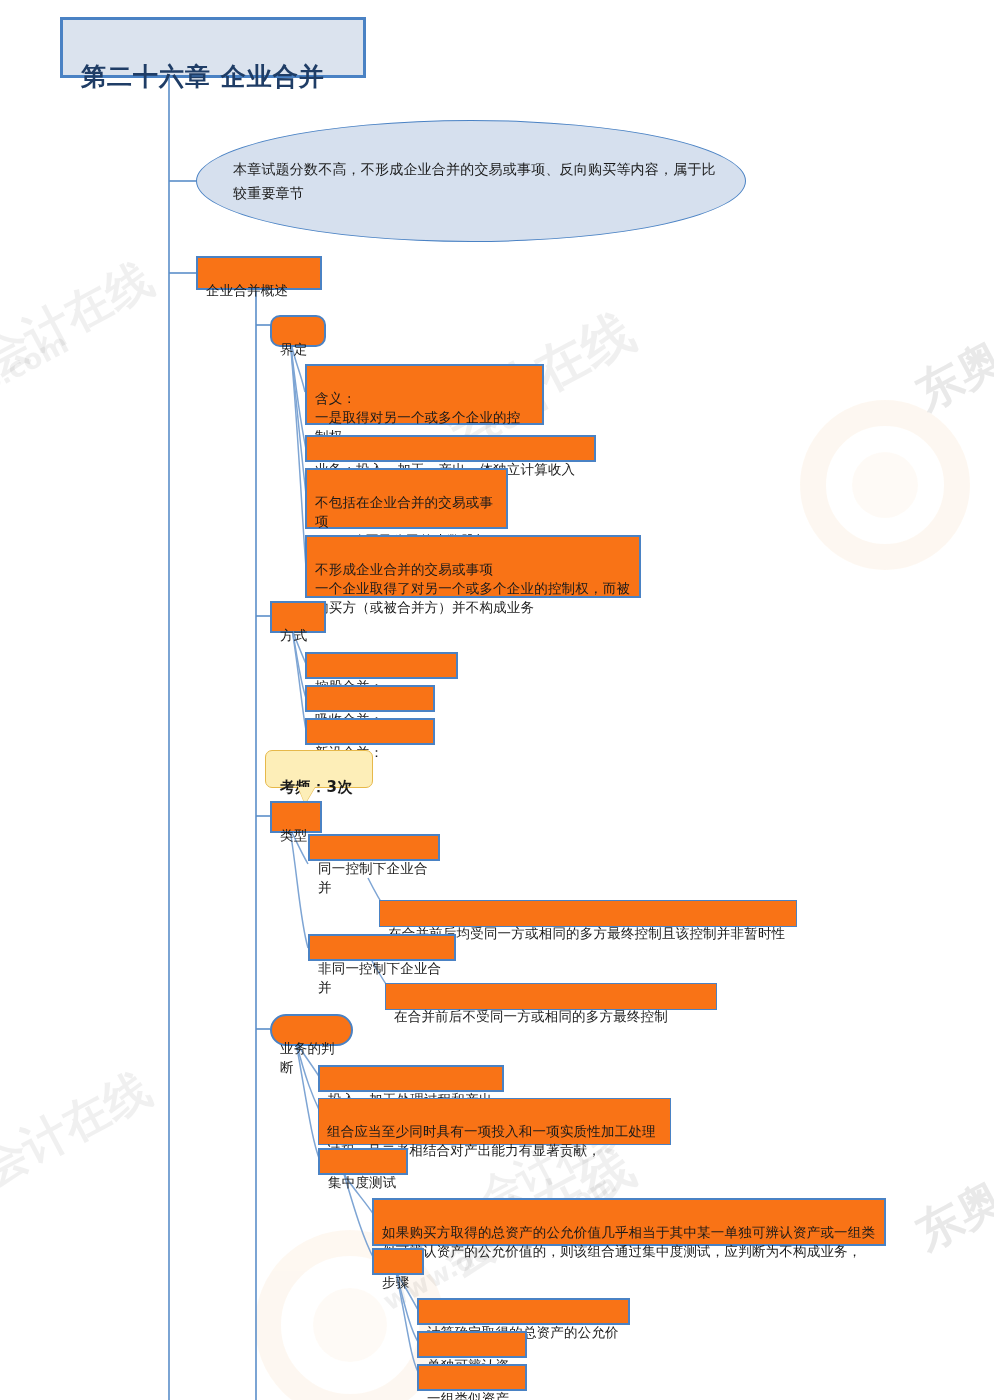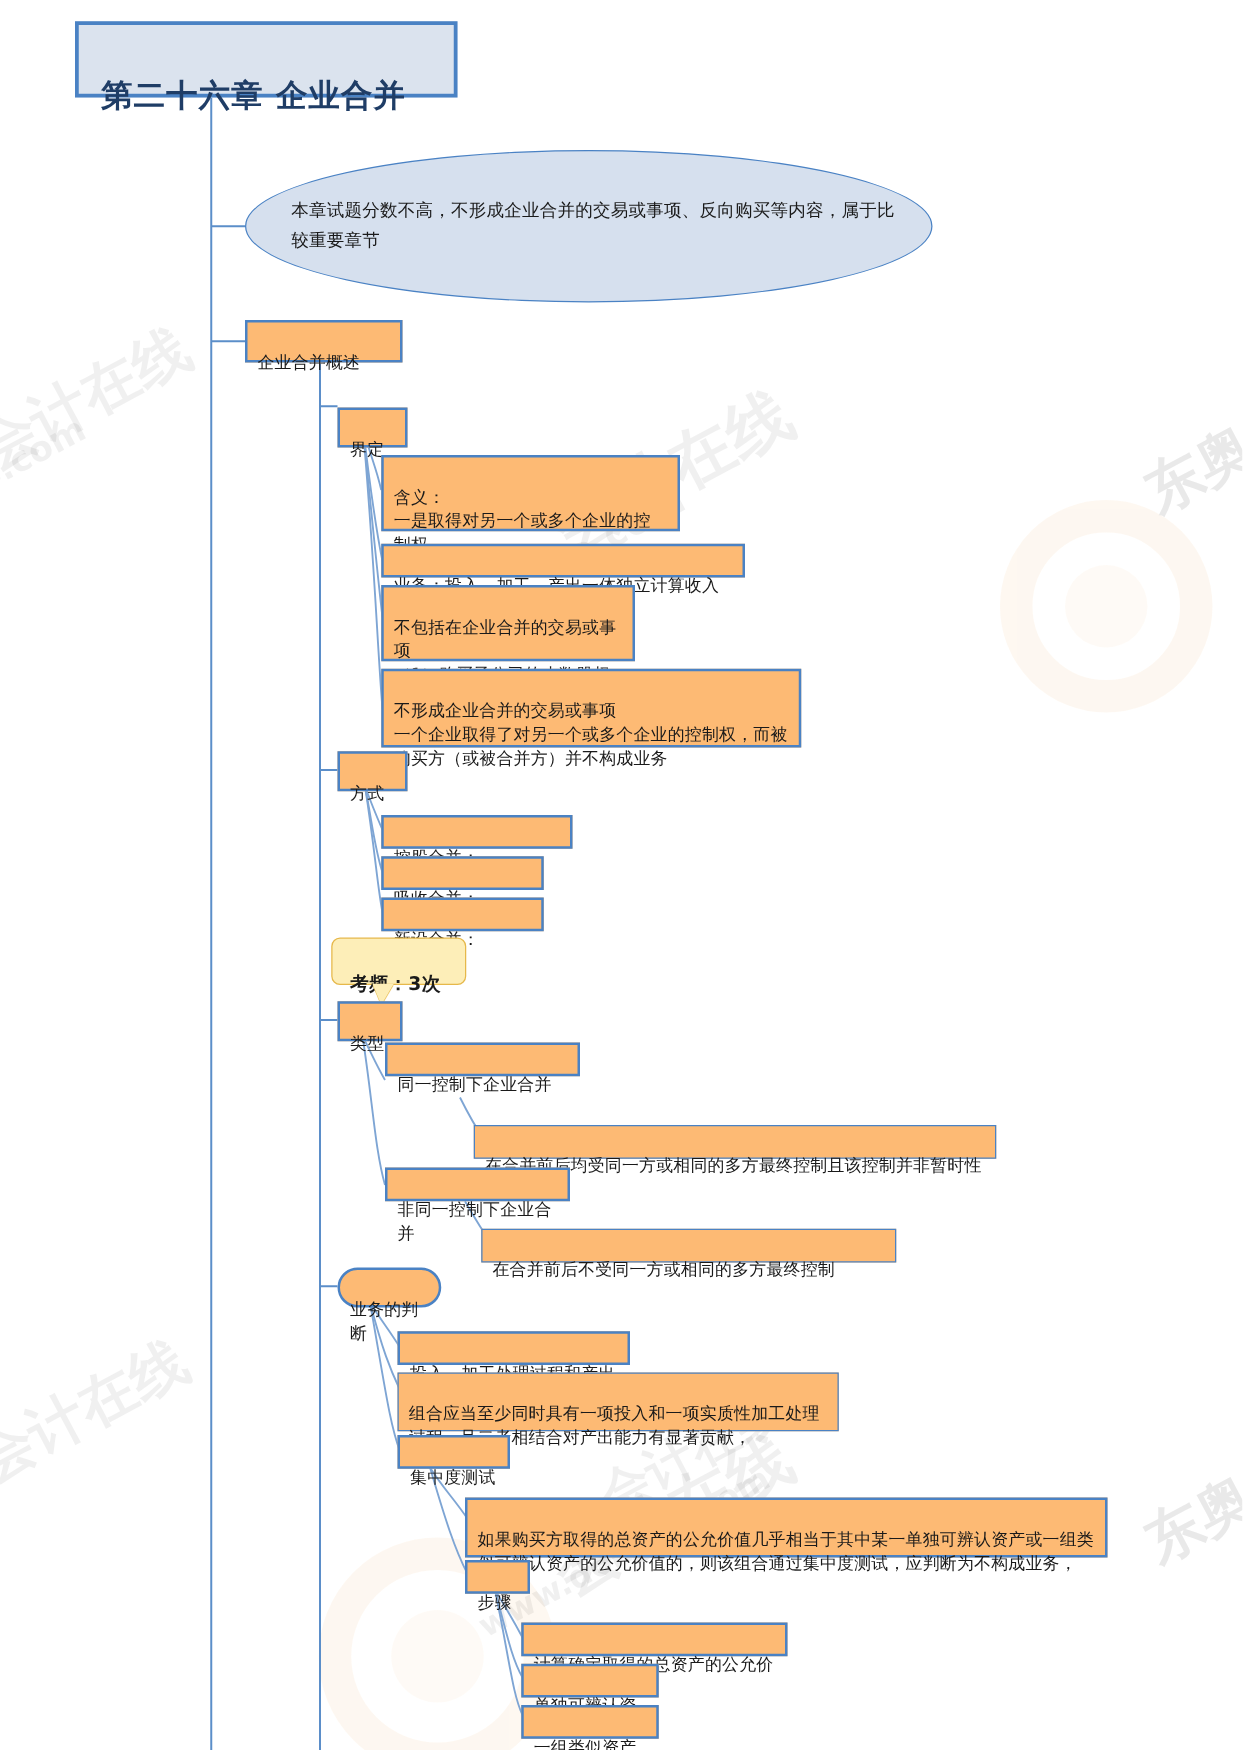--- a/index.html
+++ b/index.html
@@ -59,21 +59,21 @@
     position: absolute;
     left: 0; top: 0;
     width: 994px;
     height: 1400px;
     pointer-events: none;
   }
   
   .node {
     position: absolute;
     box-sizing: border-box;
-    background: #fdba74;
+    background: #f97316;
     border: 2px solid #4a82c4;
     color: #1a1a1a;
     font-size: 13.5px;
     line-height: 19px;
     padding: 4px 8px 5px 8px;
     white-space: pre-line;
     letter-spacing: 0.2px;
   }
   .node.thin {
     border-width: 1.5px;
@@ -206,21 +206,21 @@
   </div>
 
   <div class="node ellipse" style="left:196px; top:120px; width:550px; height:122px;">
     <span class="etext">本章试题分数不高，不形成企业合并的交易或事项、反向购买等内容，属于比较重要章节</span>
   </div>
 
   <div class="node" style="left:196px; top:256px; width:126px; height:34px;">
     <span>企业合并概述</span>
   </div>
 
-  <div class="node" style="left:270px; top:326px; width:56px; height:32px;">
+  <div class="node" style="left:270px; top:315px; width:56px; height:32px;border-radius:10px;">
     <span>界定</span>
   </div>
 
   <div class="node" style="left:305px; top:364px; width:239px; height:61px;">
     <span>含义：
 一是取得对另一个或多个企业的控制权
 二是所合并的企业必须构成业务</span>
   </div>
 
   <div class="node" style="left:305px; top:435px; width:291px; height:27px;">
@@ -256,21 +256,21 @@
 
   <div class="node callout" style="left:265px; top:750px; width:108px; height:38px;">
     <span>考频：3次</span>
   </div>
   <div class="callout-tail" style="left:298px; top:787px;"></div>
 
   <div class="node" style="left:270px; top:801px; width:52px; height:32px;">
     <span>类型</span>
   </div>
 
-  <div class="node" style="left:308px; top:834px; width:156px; height:27px;">
+  <div class="node" style="left:308px; top:834px; width:132px; height:27px;">
     <span>同一控制下企业合并</span>
   </div>
 
   <div class="node thin" style="left:379px; top:900px; width:418px; height:27px;">
     <span>在合并前后均受同一方或相同的多方最终控制且该控制并非暂时性的</span>
   </div>
 
   <div class="node" style="left:308px; top:934px; width:148px; height:27px;">
     <span>非同一控制下企业合并</span>
   </div>

